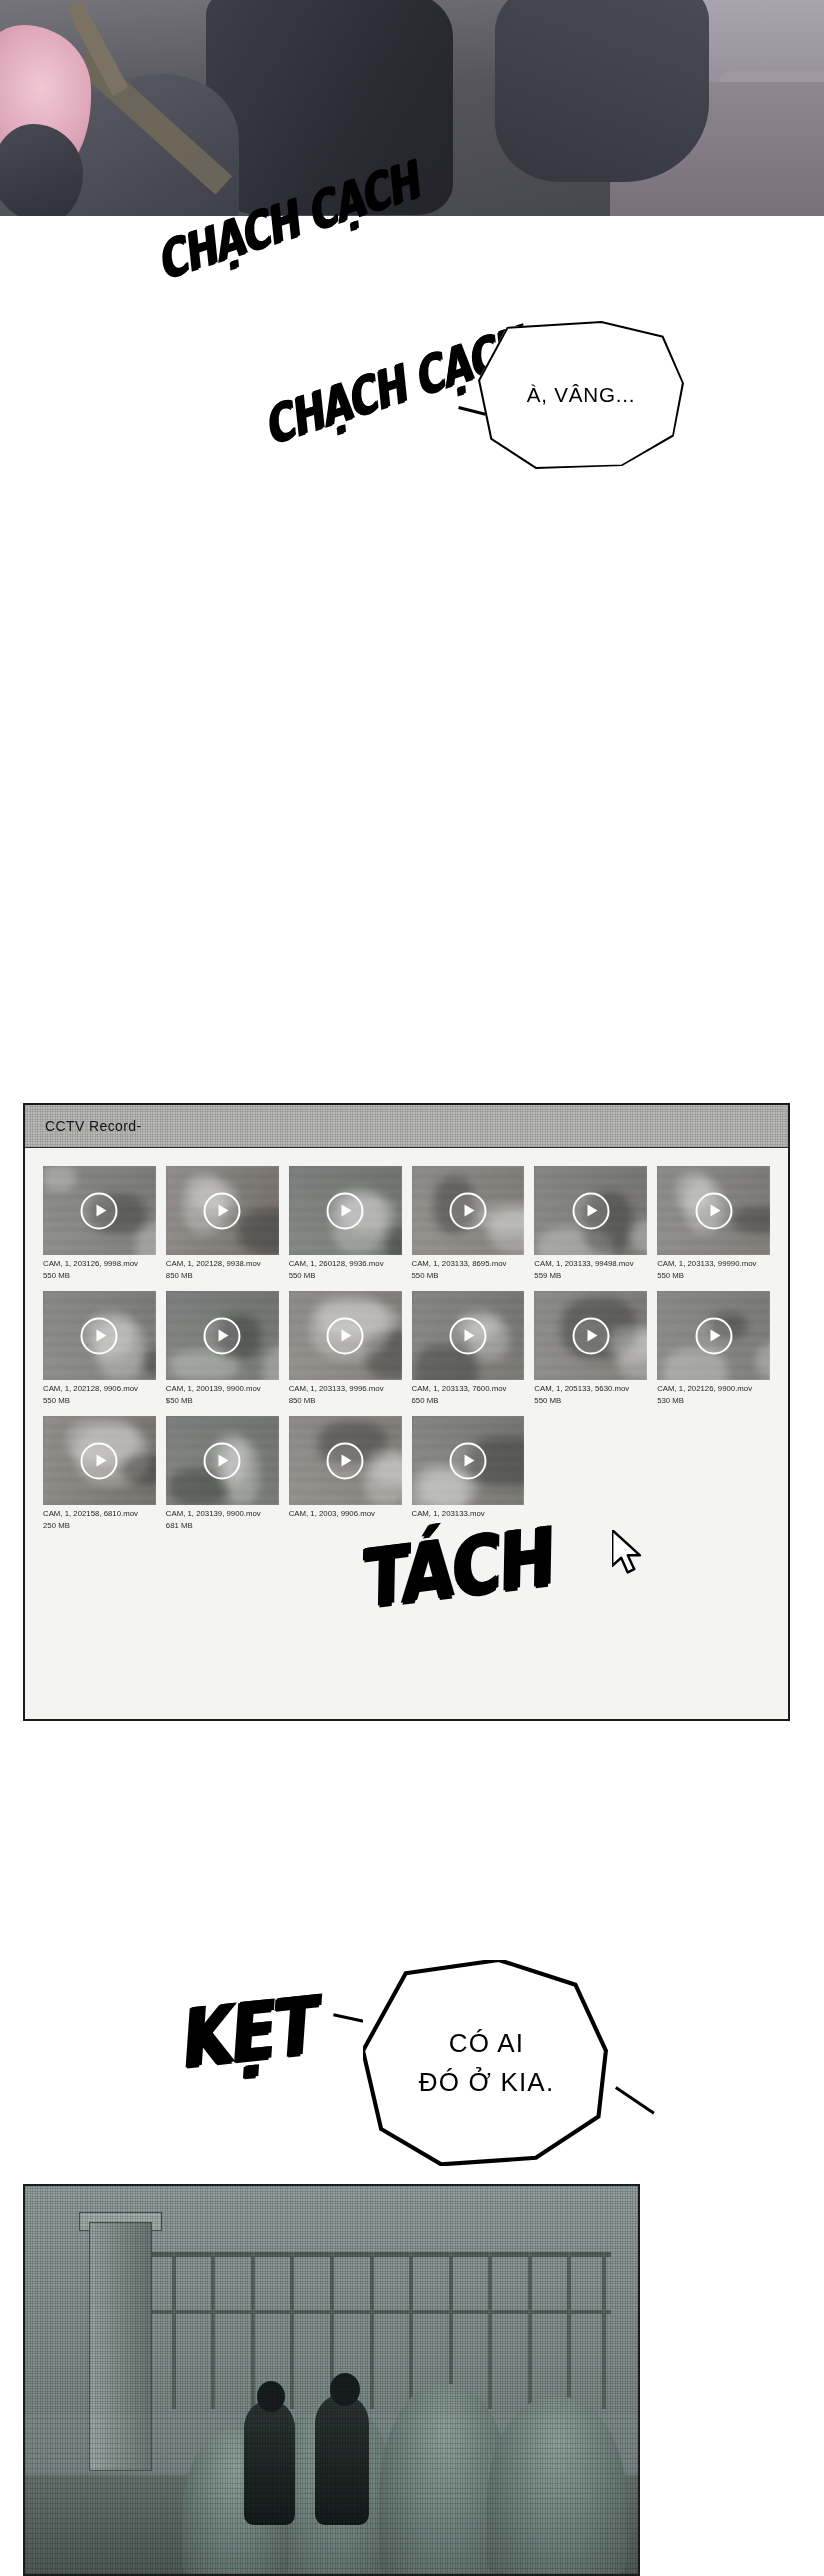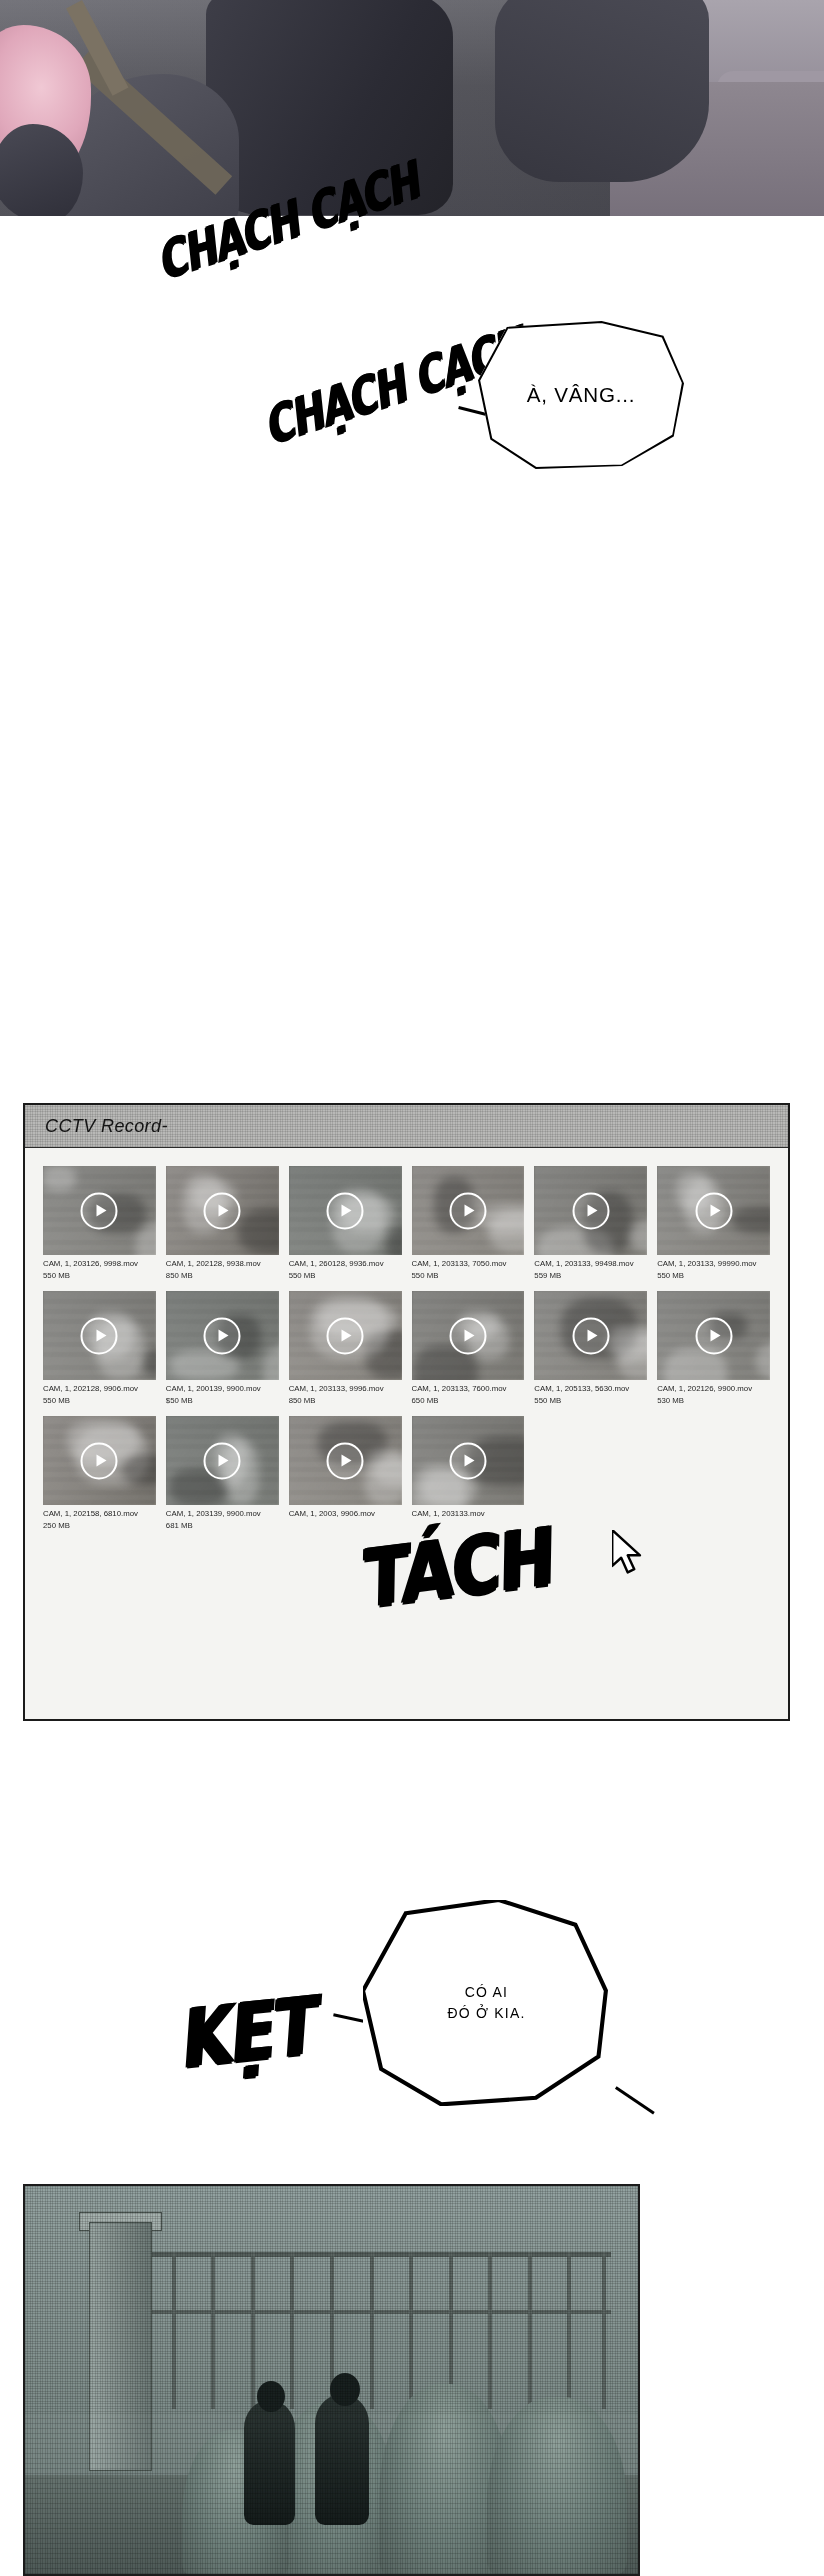--- a/index.html
+++ b/index.html
@@ -171,23 +171,23 @@
     z-index: 2;
   }
   #bubble-tail-1 {
     position: absolute;
     left: 458px; top: 411px;
     width: 41px; height: 2.5px;
     background: #000;
     transform: rotate(14deg);
   }
   #bubble-2 {
-    left: 363px; top: 1900px;
+    left: 363px; top: 1960px;
     width: 247px; height: 206px;
-    font-size: 14px;
+    font-size: 26px;
     letter-spacing: 1.2px;
     line-height: 1.5;
   }
   #bubble-tail-2a {
     position: absolute;
     left: 333px; top: 2018px;
     width: 45px; height: 2.5px;
     background: #000;
     transform: rotate(12deg);
   }
@@ -215,24 +215,23 @@
       repeating-linear-gradient(0deg, rgba(0,0,0,0.10) 0 0.8px, rgba(0,0,0,0) 0.8px 2.5px),
       repeating-linear-gradient(90deg, rgba(0,0,0,0.10) 0 0.8px, rgba(0,0,0,0) 0.8px 2.5px),
       #b9b9b7;
     border-bottom: 1.6px solid #2a2a2a;
     display: flex;
     align-items: center;
     padding-left: 20px;
     box-sizing: border-box;
   }
   #cctv-title {
-    font-size: 18px;
+    font-size: 14px;
     color: #141414;
     letter-spacing: 0.4px;
-    font-style: italic;
   }
   #cctv-body {
     padding: 18px 18px 0 18px;
     background: #f4f4f2;
     height: calc(100% - 43px);
     box-sizing: border-box;
   }
   .cctv-grid {
     display: grid;
     grid-template-columns: repeat(6, 1fr);
@@ -444,21 +443,21 @@
           <div class="thumb-size">550 MB</div>
         </div>
         <div class="thumb-cell">
           <div class="thumb" style="background: linear-gradient(140deg, rgb(118, 115, 111) 0%, rgb(178, 174, 166) 100%);">
             <div class="noise"></div>
             <div class="blob" style="width: 65px; height: 42px; left: 69%; top: 51%; background: rgba(255, 255, 255, 0.35);"></div>
             <div class="blob" style="width: 40px; height: 56px; left: 20%; top: 12%; background: rgba(0, 0, 0, 0.35);"></div>
             <div class="blob" style="width: 63px; height: 29px; left: 61%; top: 43%; background: rgba(255, 255, 255, 0.35);"></div>
             <div class="play"></div>
           </div>
-          <div class="thumb-name">CAM, 1, 203133, 7050.mov</div>
+          <div class="thumb-name">CAM, 1, 203133, 8695.mov</div>
           <div class="thumb-size">550 MB</div>
         </div>
         <div class="thumb-cell">
           <div class="thumb" style="background: linear-gradient(140deg, rgb(107, 107, 104) 0%, rgb(163, 161, 154) 100%);">
             <div class="noise"></div>
             <div class="blob" style="width: 76px; height: 48px; left: 2%; top: 68%; background: rgba(255, 255, 255, 0.35);"></div>
             <div class="blob" style="width: 50px; height: 62px; left: 43%; top: 29%; background: rgba(0, 0, 0, 0.35);"></div>
             <div class="blob" style="width: 74px; height: 35px; left: 84%; top: 60%; background: rgba(255, 255, 255, 0.35);"></div>
             <div class="play"></div>
           </div>

